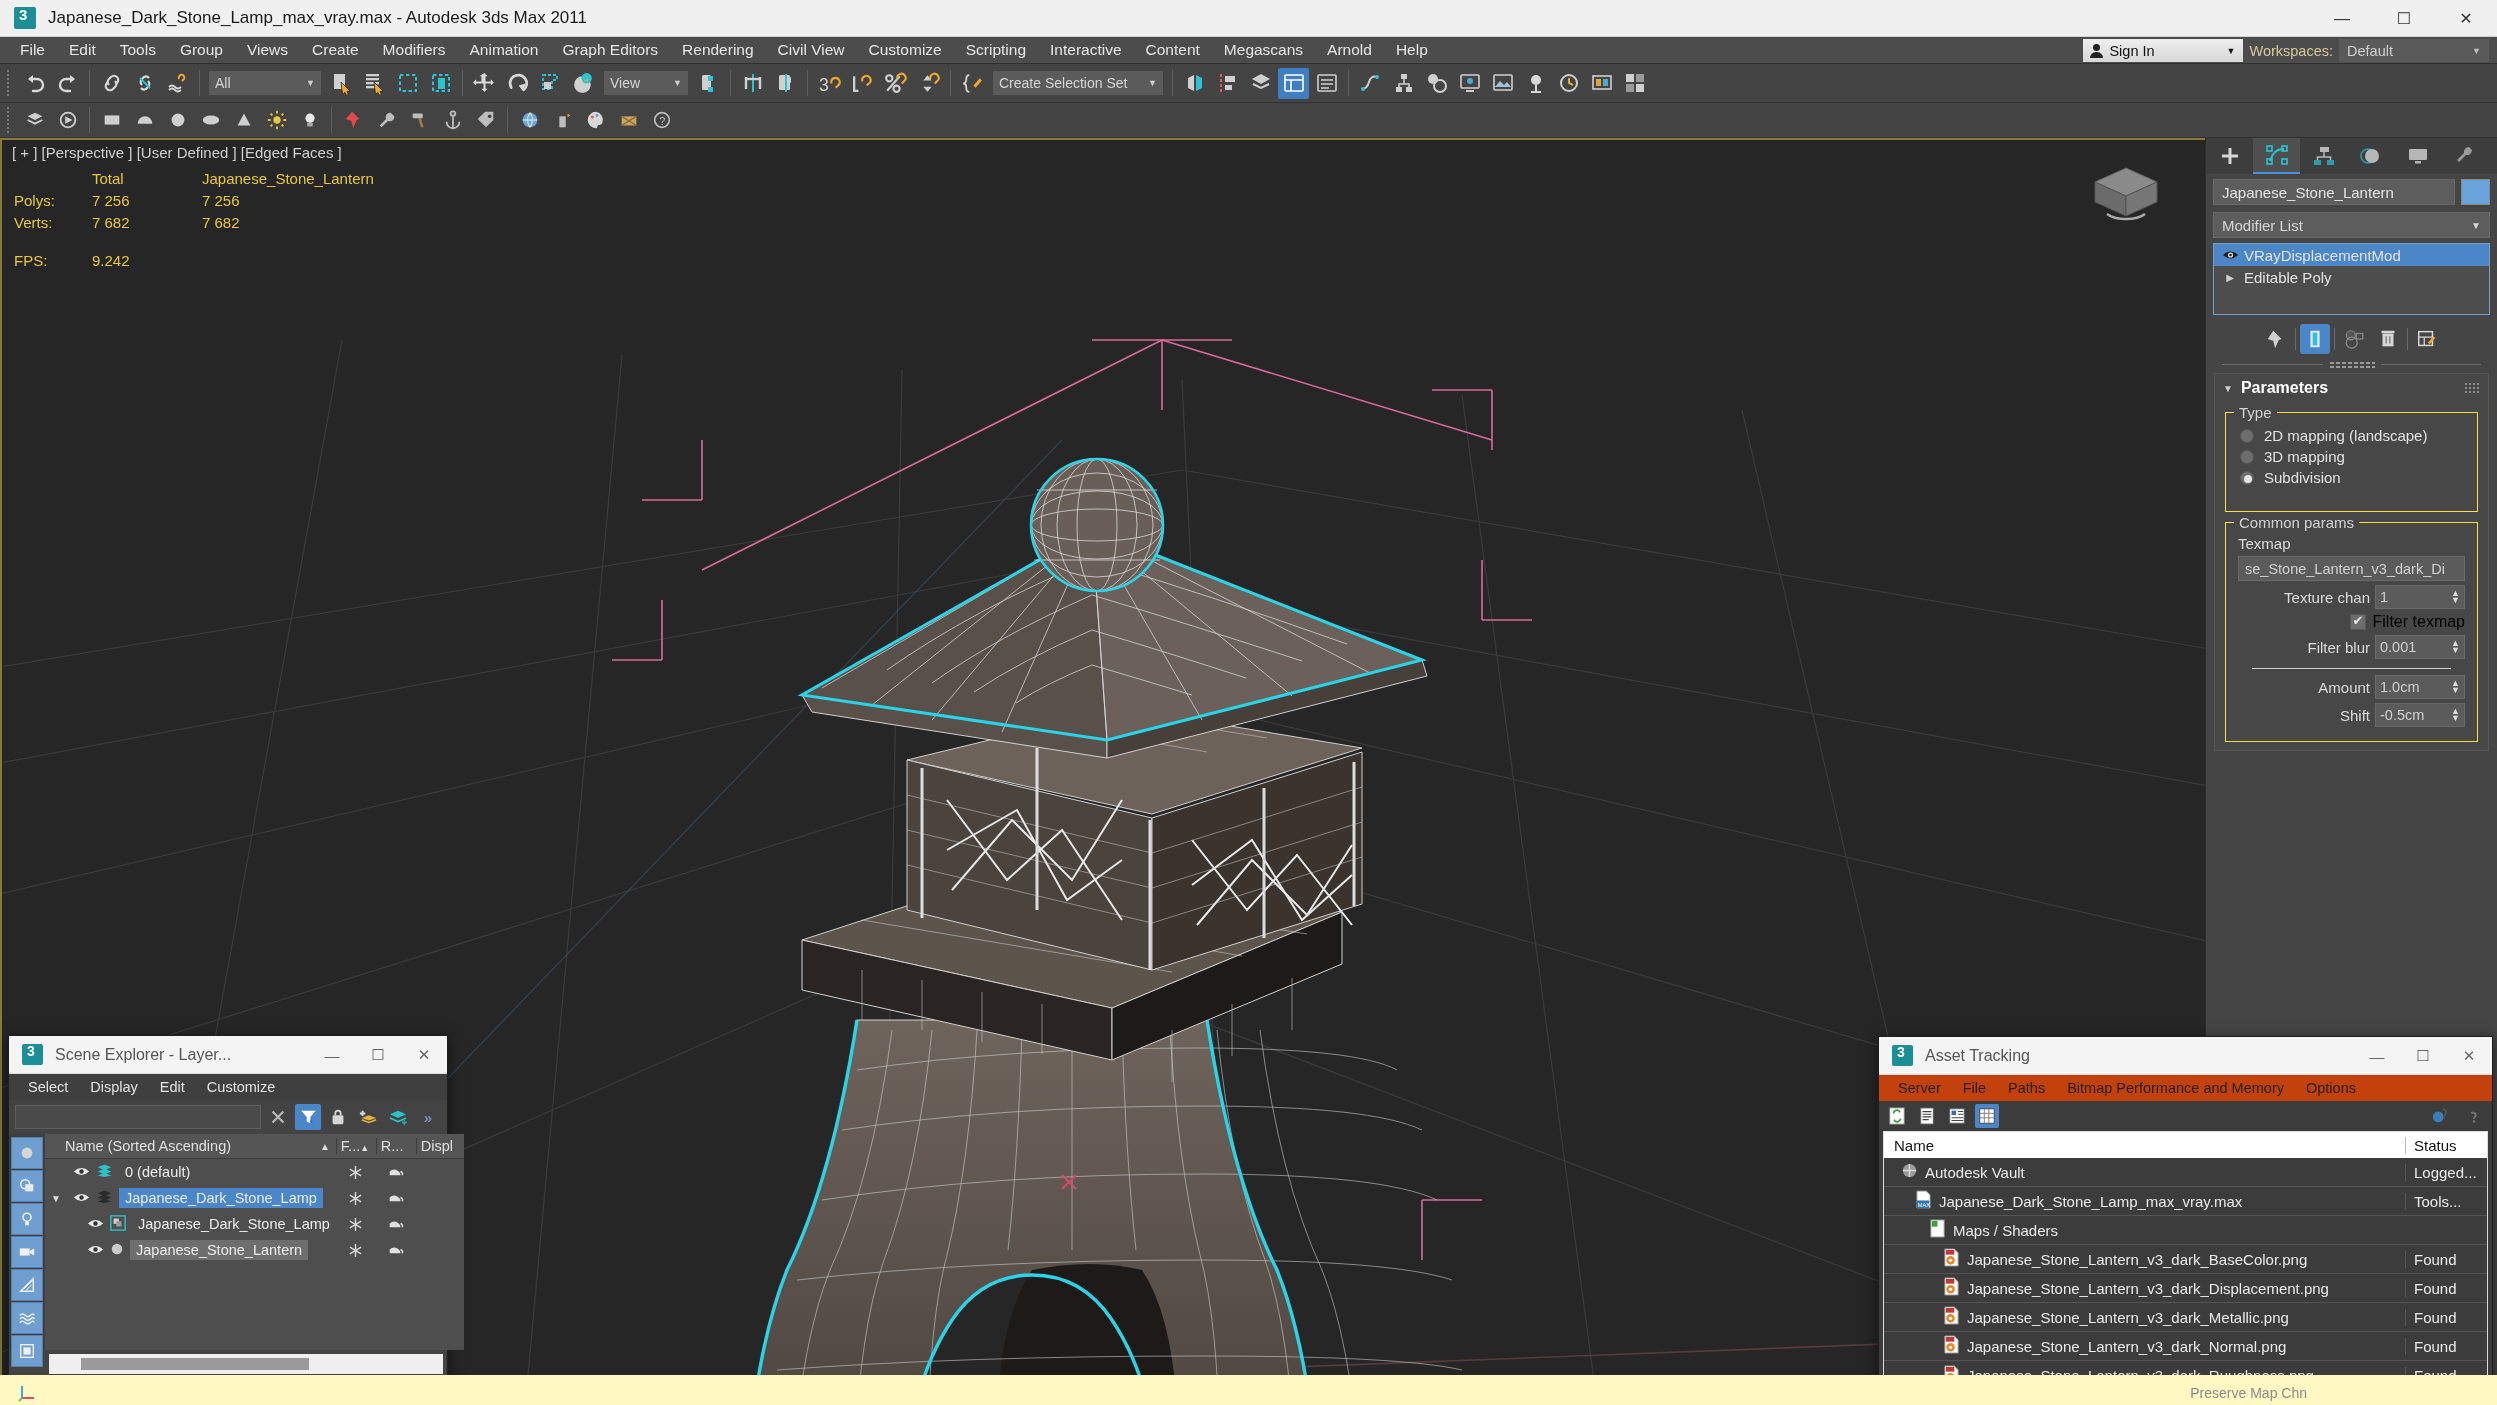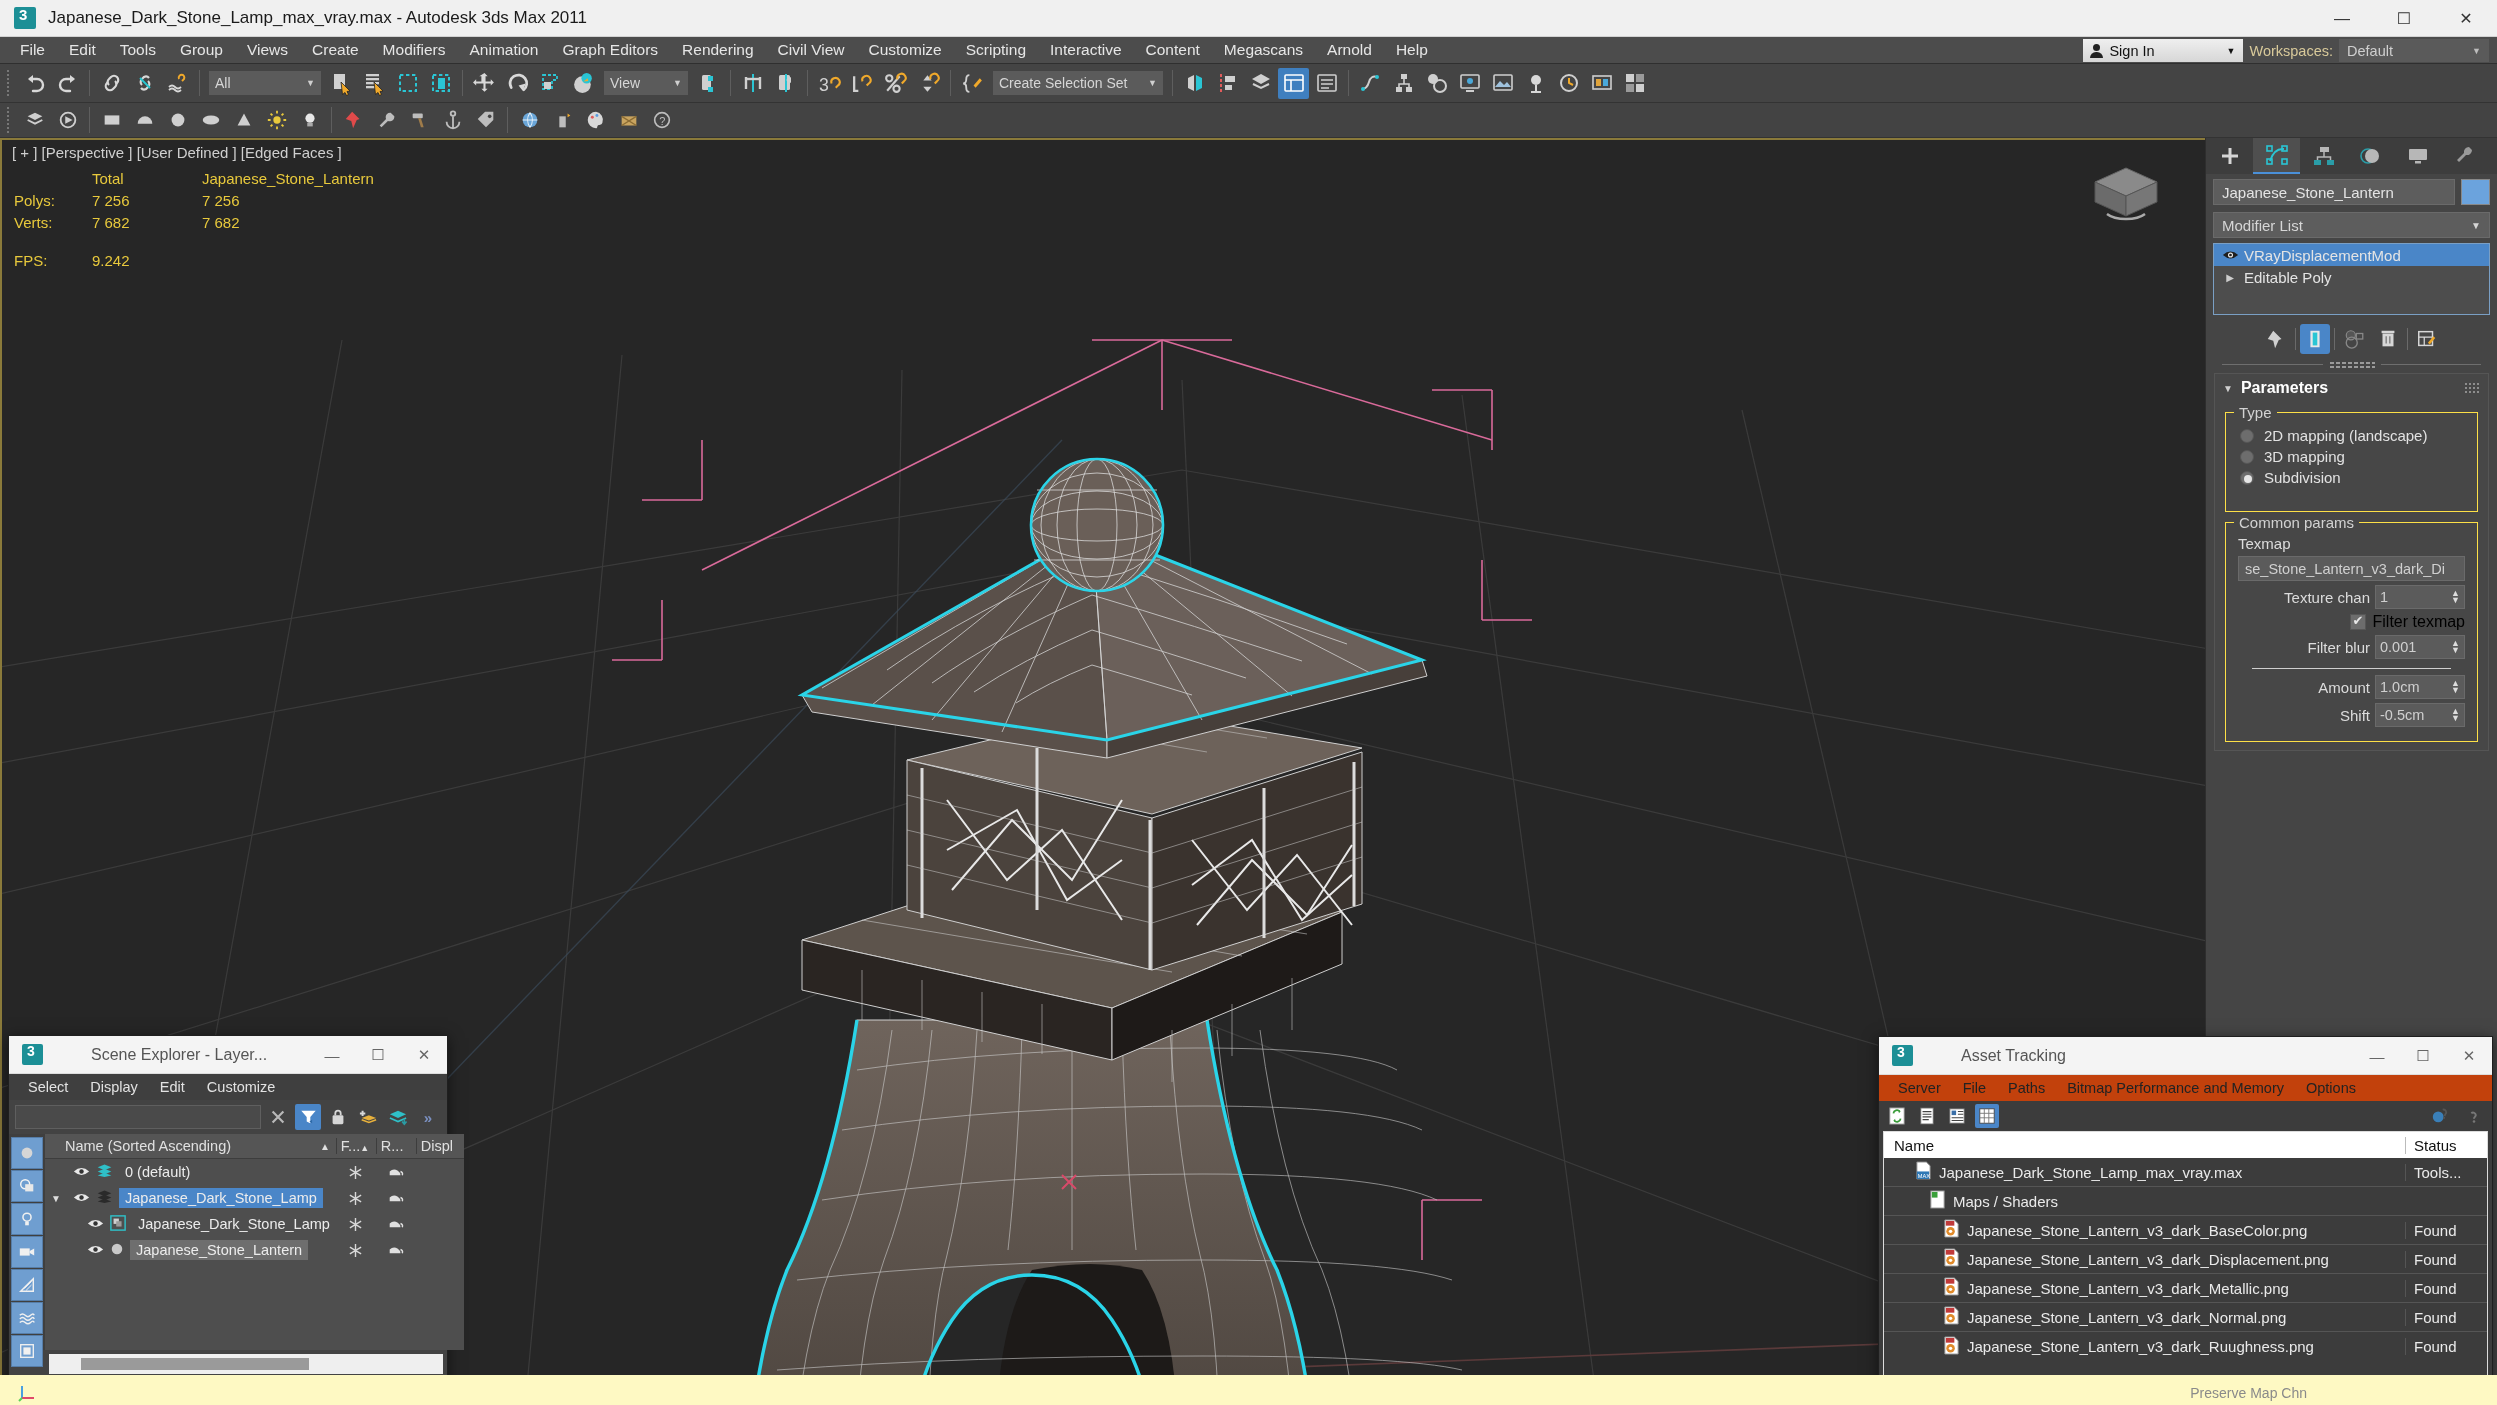--- a/index.html
+++ b/index.html
@@ -131,21 +131,21 @@
 
   
   .win { position:absolute; background:#3f3f3f; border:1px solid #1f1f1f;
      box-shadow:0 3px 14px rgba(0,0,0,.55); }
   .win-title { height:38px; background:#f4f4f4; display:flex; align-items:center; position:relative;
      border-bottom:1px solid #ddd; }
   .win-title .wicon { width:21px; height:21px; background:#1c8f96; margin-left:13px; margin-right:12px;
      border-radius:2px; position:relative; }
   .win-title .wicon::after { content:"3"; position:absolute; left:5px; top:-1px; color:#fff;
      font-size:14px; font-weight:bold; }
-  .win-title .wtxt { color:#555; font-size:16px;margin-left:36px; }
+  .win-title .wtxt { color:#555; font-size:16px; }
   .win-btns { position:absolute; right:0; top:0; height:38px; display:flex; }
   .win-btns div { width:46px; display:flex; align-items:center; justify-content:center; color:#666;
      font-size:15px; }
   .win-menu { height:26px; background:#3f3f3f; display:flex; align-items:center; padding-left:8px; }
   .win-menu span { color:#e2e2e2; font-size:14.5px; padding:2px 11px; }
   .win-menu.light { background:#c2410c; }
   .win-menu.light span { color:#222; }
 
   
   #scene-explorer { left:8px; top:897px; width:440px; height:383px; background:#434343; }
@@ -1347,20 +1347,32 @@
           </div>
       </div>
     </div>
 
     <div class="at-table">
       <div class="at-head">
         <div class="n">Name</div>
         <div class="s">Status</div>
       </div>
 
+      <div class="at-row">
+        <div class="n">
+            <span style="width:10px"></span>
+          <span>
+            <svg width="17" height="17" viewBox="0 0 18 18">
+                <circle cx="9" cy="9" r="7" fill="#9a9a9a"></circle>
+                <path d="M9 2v14M2 9h14" stroke="#d8d8d8" stroke-width="1.6"></path>
+              </svg></span>
+          <span>Autodesk Vault</span>
+          </div>
+        <div class="s">Logged...</div>
+      </div>
 
       <div class="at-row">
         <div class="n">
             <span style="width:24px"></span>
           <span>
             <svg width="17" height="19" viewBox="0 0 18 20">
                 <path d="M2 1h10l4 4v14H2z" fill="#fff" stroke="#888"></path>
                 <rect x="2" y="11" width="13" height="8" fill="#2f78b5"></rect>
                 <text x="3" y="18" fill="#fff" font-size="6" font-family="Liberation Sans">MAX</text>
               </svg></span>

